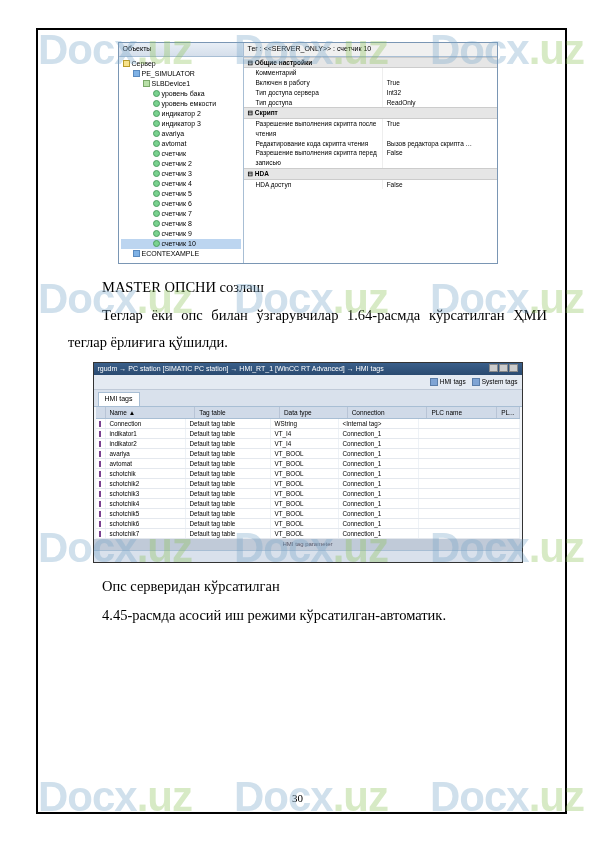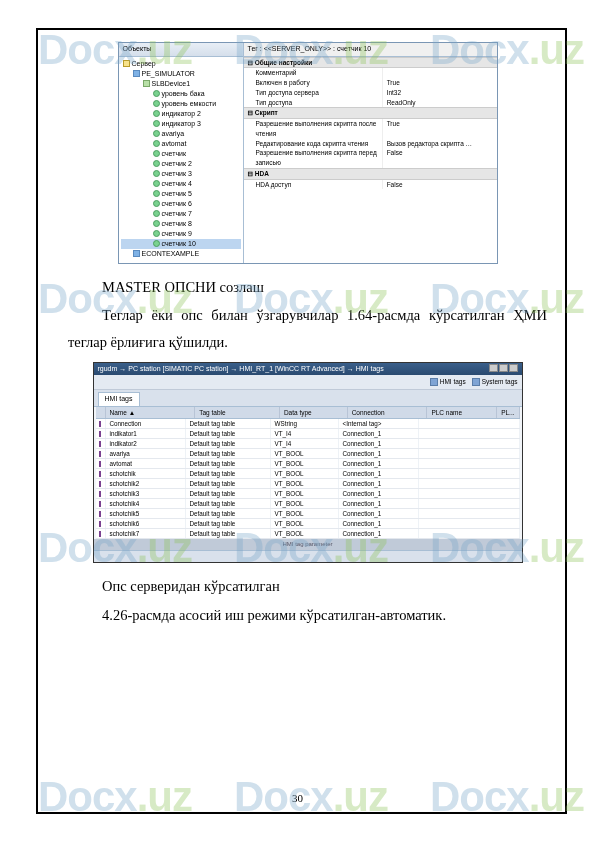--- a/index.html
+++ b/index.html
@@ -475,18 +475,18 @@
             <div class="rp"></div>
           </div>
         </div>
     </div>
     <div class="shot2-splitter">HMI tag parameter</div>
     <div class="shot2-footer"></div>
   </div>
 
   <div class="body-text">
     <div class="para">Опс серверидан кўрсатилган</div>
-    <div class="para">4.26-расмда асосий иш режими кўрсатилган-автоматик.</div>
+    <div class="para">4.45-расмда асосий иш режими кўрсатилган-автоматик.</div>
   </div>
 
 </div>
 
 <div class="page-num">30</div>
 
 </body></html>

